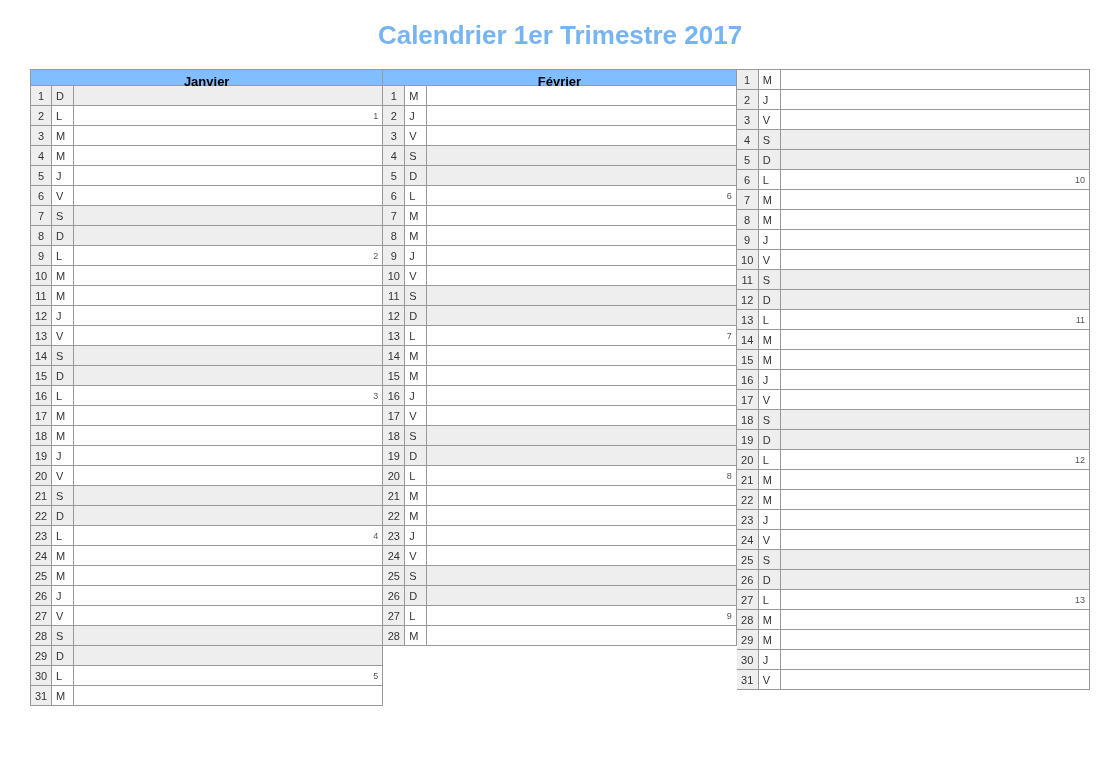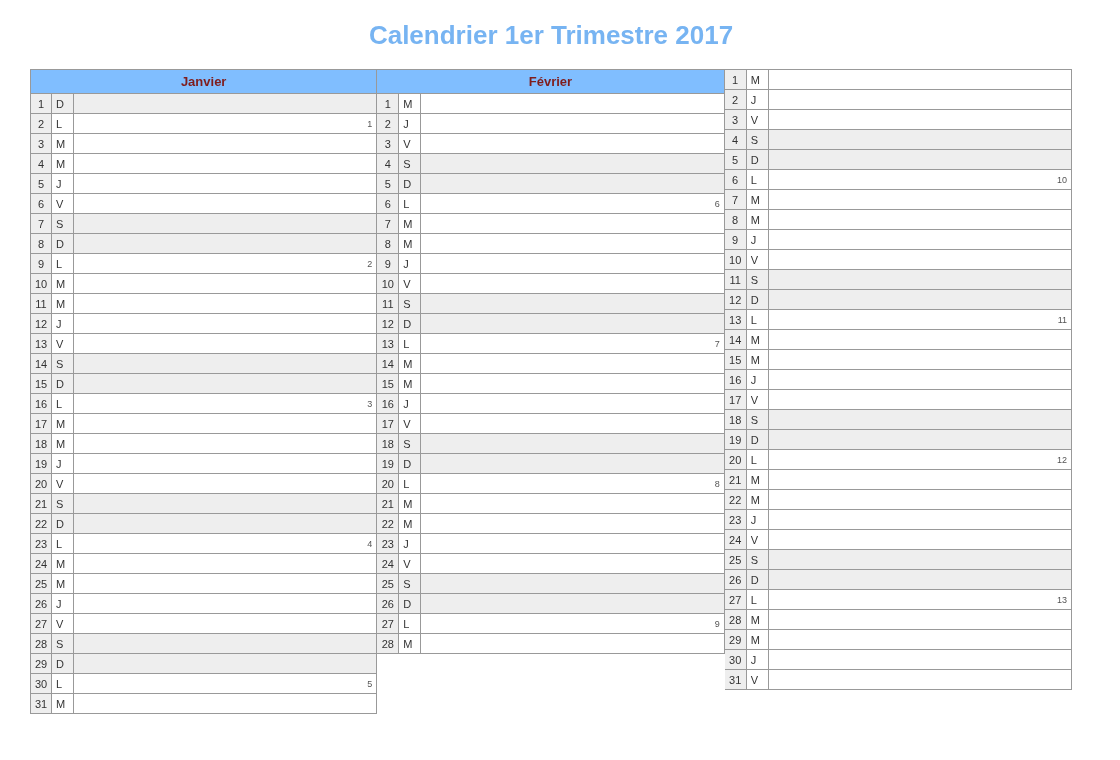--- a/index.html
+++ b/index.html
@@ -3,45 +3,45 @@
 <meta charset="utf-8">
 <style>
   * { box-sizing: border-box; margin: 0; padding: 0; }
   body {
     font-family: Arial, Helvetica, sans-serif;
     background: #ffffff;
     width: 1120px;
     height: 760px;
   }
   .container {
-    padding: 20px 48px 30px 30px;
+    padding: 20px 30px 30px 30px;
   }
   .title {
     text-align: center;
     font-size: 26px;
     font-weight: bold;
     color: #77b4f2;
     margin-bottom: 18px;
   }
   .months {
     display: flex;
     width: 100%;
     align-items: flex-start;
   }
   .month {
     flex: 1;
     border-top: 1px solid #999;
   }
   .month-header {
     background: #80beff;
-    color: #7f1d1d;
+    color: #000000;
     font-weight: bold;
     font-size: 13px;
     text-align: center;
-    height: 24px;
+    height: 16px;
     line-height: 24px;
     border-left: 1px solid #999;
     border-right: 1px solid #999;
     border-bottom: 1px solid #999;
   }
   .month + .month .month-header { border-left: none; text-align: center; }
   .row {
     display: flex;
     height: 20px;
     font-size: 11px;

